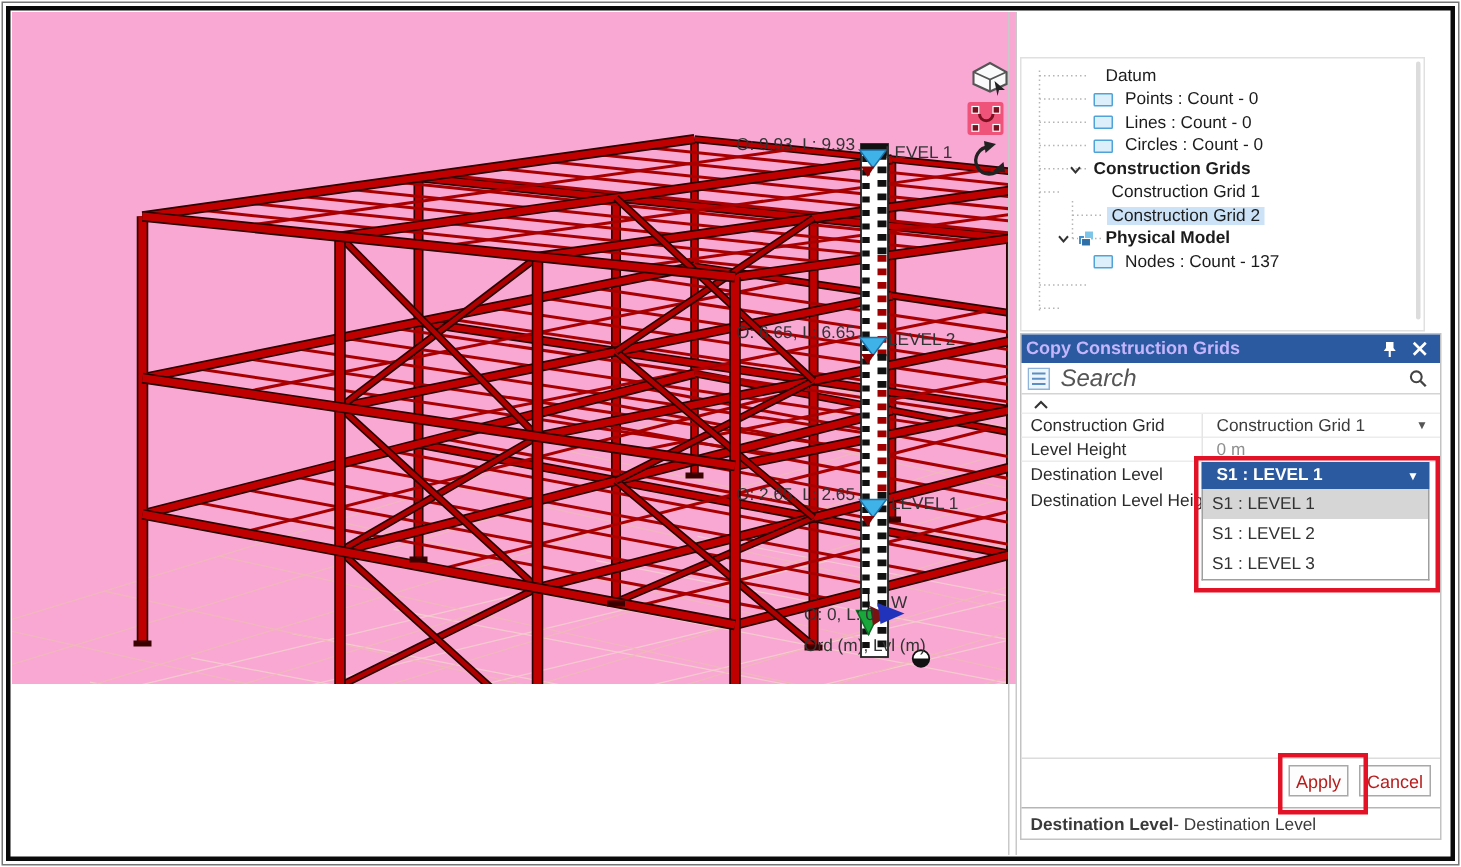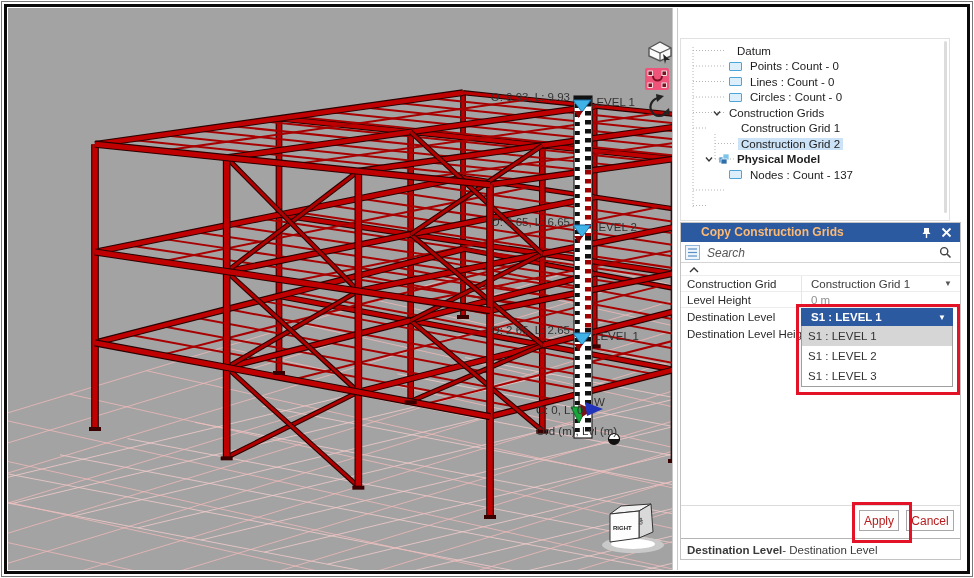--- a/index.html
+++ b/index.html
@@ -1,21 +1,21 @@
 <!DOCTYPE html>
 <html><head>
 <meta charset="utf-8">
 <style>
   html,body{margin:0;padding:0;background:#fff;font-family:"Liberation Sans",sans-serif;}
   #app{position:relative;width:974px;height:578px;background:#fff;overflow:hidden;}
   .border-outer{position:absolute;inset:1px;border:1px solid #777;pointer-events:none;z-index:50;}
   .border-inner{position:absolute;inset:4px;border:3px solid #0a0a0a;pointer-events:none;z-index:51;}
 
   
-  #viewport{position:absolute;left:8px;top:8px;width:664px;height:562px;background:#a3a3a3;overflow:hidden;}
+  #viewport{position:absolute;left:8px;top:8px;width:664px;height:448px;background:#f9a8d4;overflow:hidden;padding-left:25px;}
   #scene{position:absolute;left:0;top:0;}
   .vp-label{position:absolute;font-size:11.5px;color:#333;white-space:nowrap;z-index:5;}
   .vp-label.right-align{text-align:right;}
   .splitter{position:absolute;top:8px;width:1px;height:562px;background:#c9c9c9;z-index:3;}
 
   
   #rightpanel{position:absolute;left:678px;top:8px;width:288px;height:562px;background:#fff;}
 
   
   #treebox{position:absolute;left:2px;top:30px;width:268px;height:181px;border:1px solid #e0e0e0;background:#fff;overflow:hidden;}
@@ -25,26 +25,26 @@
   .trow .chev{display:inline-flex;width:12px;height:12px;margin-right:3px;align-items:center;justify-content:center;}
   .trow .rect-icon{display:inline-block;width:11px;height:7px;border:1px solid #4fa3d8;background:#ddeffa;border-radius:1px;margin-right:5px;flex:0 0 auto;}
   .trow .model-icon{display:inline-block;margin-right:4px;flex:0 0 auto;}
   .trow .tlabel{padding:0 3px;}
   .trow.selected .tlabel{background:#cbe2f7;}
   .trow.bold{font-weight:bold;}
   #treescroll{position:absolute;right:2px;top:2px;width:3px;height:172px;background:#dcdcdc;border-radius:2px;}
 
   
   #dialog{position:absolute;left:2px;top:214px;width:281px;height:338px;border:1px solid #c3c3c3;background:#fff;box-sizing:border-box;}
-  #dlg-title{position:absolute;left:0;top:0;width:100%;height:19px;background:#2b5aa0;color:#fdba74;font-size:12px;font-weight:600;line-height:19px;box-sizing:border-box;padding-left:20px;}
+  #dlg-title{position:absolute;left:0;top:0;width:100%;height:19px;background:#2b5aa0;color:#c4b5fd;font-size:12px;font-weight:600;line-height:19px;box-sizing:border-box;padding-left:3px;}
   #dlg-pin{position:absolute;right:26px;top:2px;width:15px;height:15px;cursor:pointer;}
   #dlg-close{position:absolute;right:6px;top:2px;width:15px;height:15px;cursor:pointer;}
   #searchrow{position:absolute;left:0;top:19px;width:100%;height:21px;border-bottom:1px solid #d4d4d4;box-sizing:border-box;}
   #search-list-icon{position:absolute;left:4px;top:3px;}
-  #search-input{position:absolute;left:24px;top:1px;width:220px;height:17px;border:none;outline:none;font-size:12px;font-family:"Liberation Sans",sans-serif;color:#333;background:transparent;}
+  #search-input{position:absolute;left:24px;top:1px;width:220px;height:17px;border:none;outline:none;font-size:16px;font-family:"Liberation Sans",sans-serif;color:#333;background:transparent;}
   #search-input::placeholder{font-style:italic;color:#555;}
   #search-mag{position:absolute;right:8px;top:4px;}
   #caretrow{position:absolute;left:0;top:40px;width:100%;height:13px;border-bottom:1px solid #ededed;box-sizing:border-box;}
   #caretrow svg{position:absolute;left:8px;top:3px;}
   .prop-row{position:absolute;left:0;width:100%;display:flex;font-size:11.5px;color:#2b2b2b;box-sizing:border-box;}
   .prop-row .plabel{width:120px;padding-left:6px;box-sizing:border-box;overflow:hidden;white-space:nowrap;display:flex;align-items:center;}
   .prop-row .pvalue{flex:1;padding-left:10px;position:relative;display:flex;align-items:center;overflow:hidden;white-space:nowrap;}
   .prop-row .pvalue .caret{position:absolute;right:8px;font-size:8px;color:#555;}
   #col-divider{position:absolute;left:120px;top:53px;width:1px;height:66px;background:#e5e5e5;}
   .row-line{border-bottom:1px solid #ececec;}
@@ -415,21 +415,21 @@
             <span class="tlabel">Points : Count - 0</span>
           </div>
           <div class="trow" style="padding-left: 48px;">
             <span class="rect-icon"></span>
             <span class="tlabel">Lines : Count - 0</span>
           </div>
           <div class="trow" style="padding-left: 48px;">
             <span class="rect-icon"></span>
             <span class="tlabel">Circles : Count - 0</span>
           </div>
-          <div class="trow" style="padding-left: 30px;">
+          <div class="trow" style="padding-left: 30px; font-weight: bold;">
             <span class="chev">
               <svg width="10" height="10">
                 <polyline points="2,3.5 5,7 8,3.5" fill="none" stroke="#333" stroke-width="1.3"></polyline>
               </svg>
             </span>
             <span class="tlabel">Construction Grids</span>
           </div>
           <div class="trow" style="padding-left: 57px;">
             <span class="tlabel">Construction Grid 1</span>
           </div>

